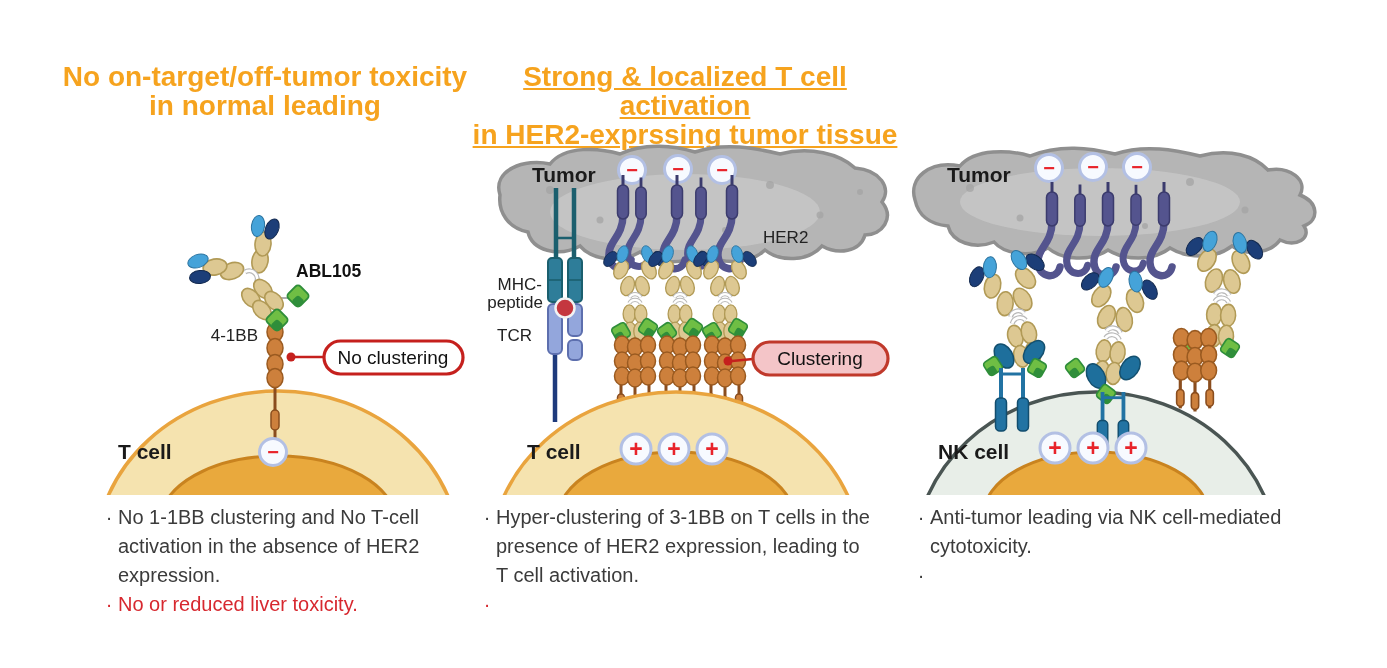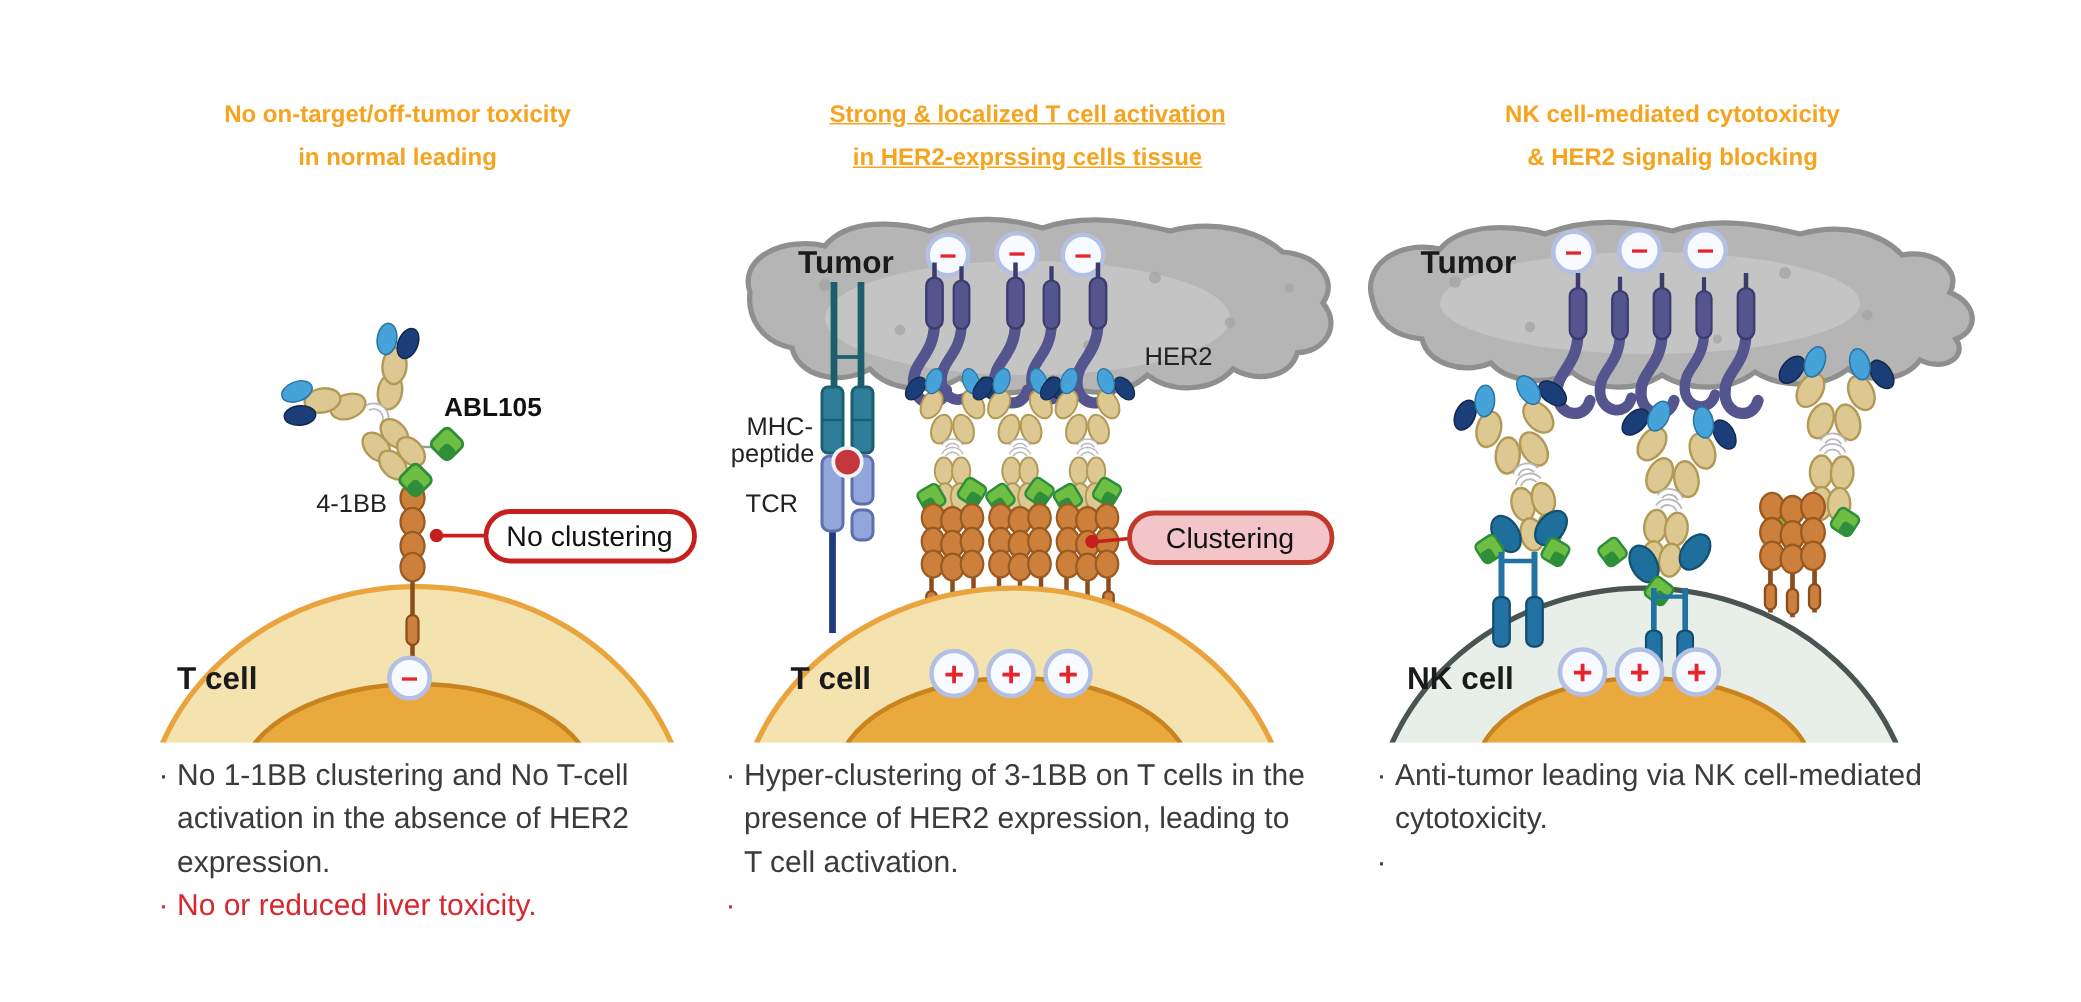--- a/index.html
+++ b/index.html
@@ -1,19 +1,19 @@
 <!DOCTYPE html>
 <html><head>
 <meta charset="utf-8">
 <style>
   html,body{margin:0;padding:0;background:#fff;}
   #stage{position:relative;width:1387px;height:668px;background:#ffffff;overflow:hidden;
          font-family:"Liberation Sans","DejaVu Sans",sans-serif;}
   .ptitle{position:absolute;text-align:center;color:#f6a31e;font-weight:bold;
-          font-size:16px;line-height:29px;}
+          font-size:28px;line-height:29px;}
   .bullets{position:absolute;font-size:20px;line-height:29px;color:#3b3b3b;}
   .bullet{display:flex;}
   .bullet .dot{width:18px;flex:none;text-align:center;}
   .bullet.red{color:#d7282f;}
   .dsvg{position:absolute;}
   
   .tan{fill:#ddc892;stroke:#b19a56;stroke-width:1.6;}
   .navy{fill:#1c3e78;stroke:#12294f;stroke-width:1;}
   .lblue{fill:#45a3d9;stroke:#2c74a0;stroke-width:1;}
   .hingeA{fill:none;stroke:#b9b9b9;stroke-width:5;}
@@ -105,25 +105,21 @@
       </g>
     </defs>
   </svg>
 
   <div class="ptitle" style="left:60px;top:62px;width:410px;">
     <div>No on-target/off-tumor toxicity</div>
     <div>in normal leading</div>
   </div>
   <div class="ptitle" style="left:470px;top:62px;width:430px;text-decoration:underline;">
     <div>Strong &amp; localized T cell activation</div>
-    <div>in HER2-exprssing cells tissue</div>
-  </div>
-  <div class="ptitle" style="left:900px;top:62px;width:430px;">
-    <div>NK cell-mediated cytotoxicity</div>
-    <div>&amp; HER2 signalig blocking</div>
+    <div>in HER2-exprssing tumor tissue</div>
   </div>
 
   <svg class="dsvg" style="left:60px;top:140px;" width="410" height="355" viewBox="0 0 410 355">
 
     <g>
       <ellipse class="tcell" cx="218" cy="418" rx="183" ry="167"></ellipse>
       <ellipse class="nucleus" cx="218" cy="382" rx="118" ry="66"></ellipse>
     </g>
 
     <g>

